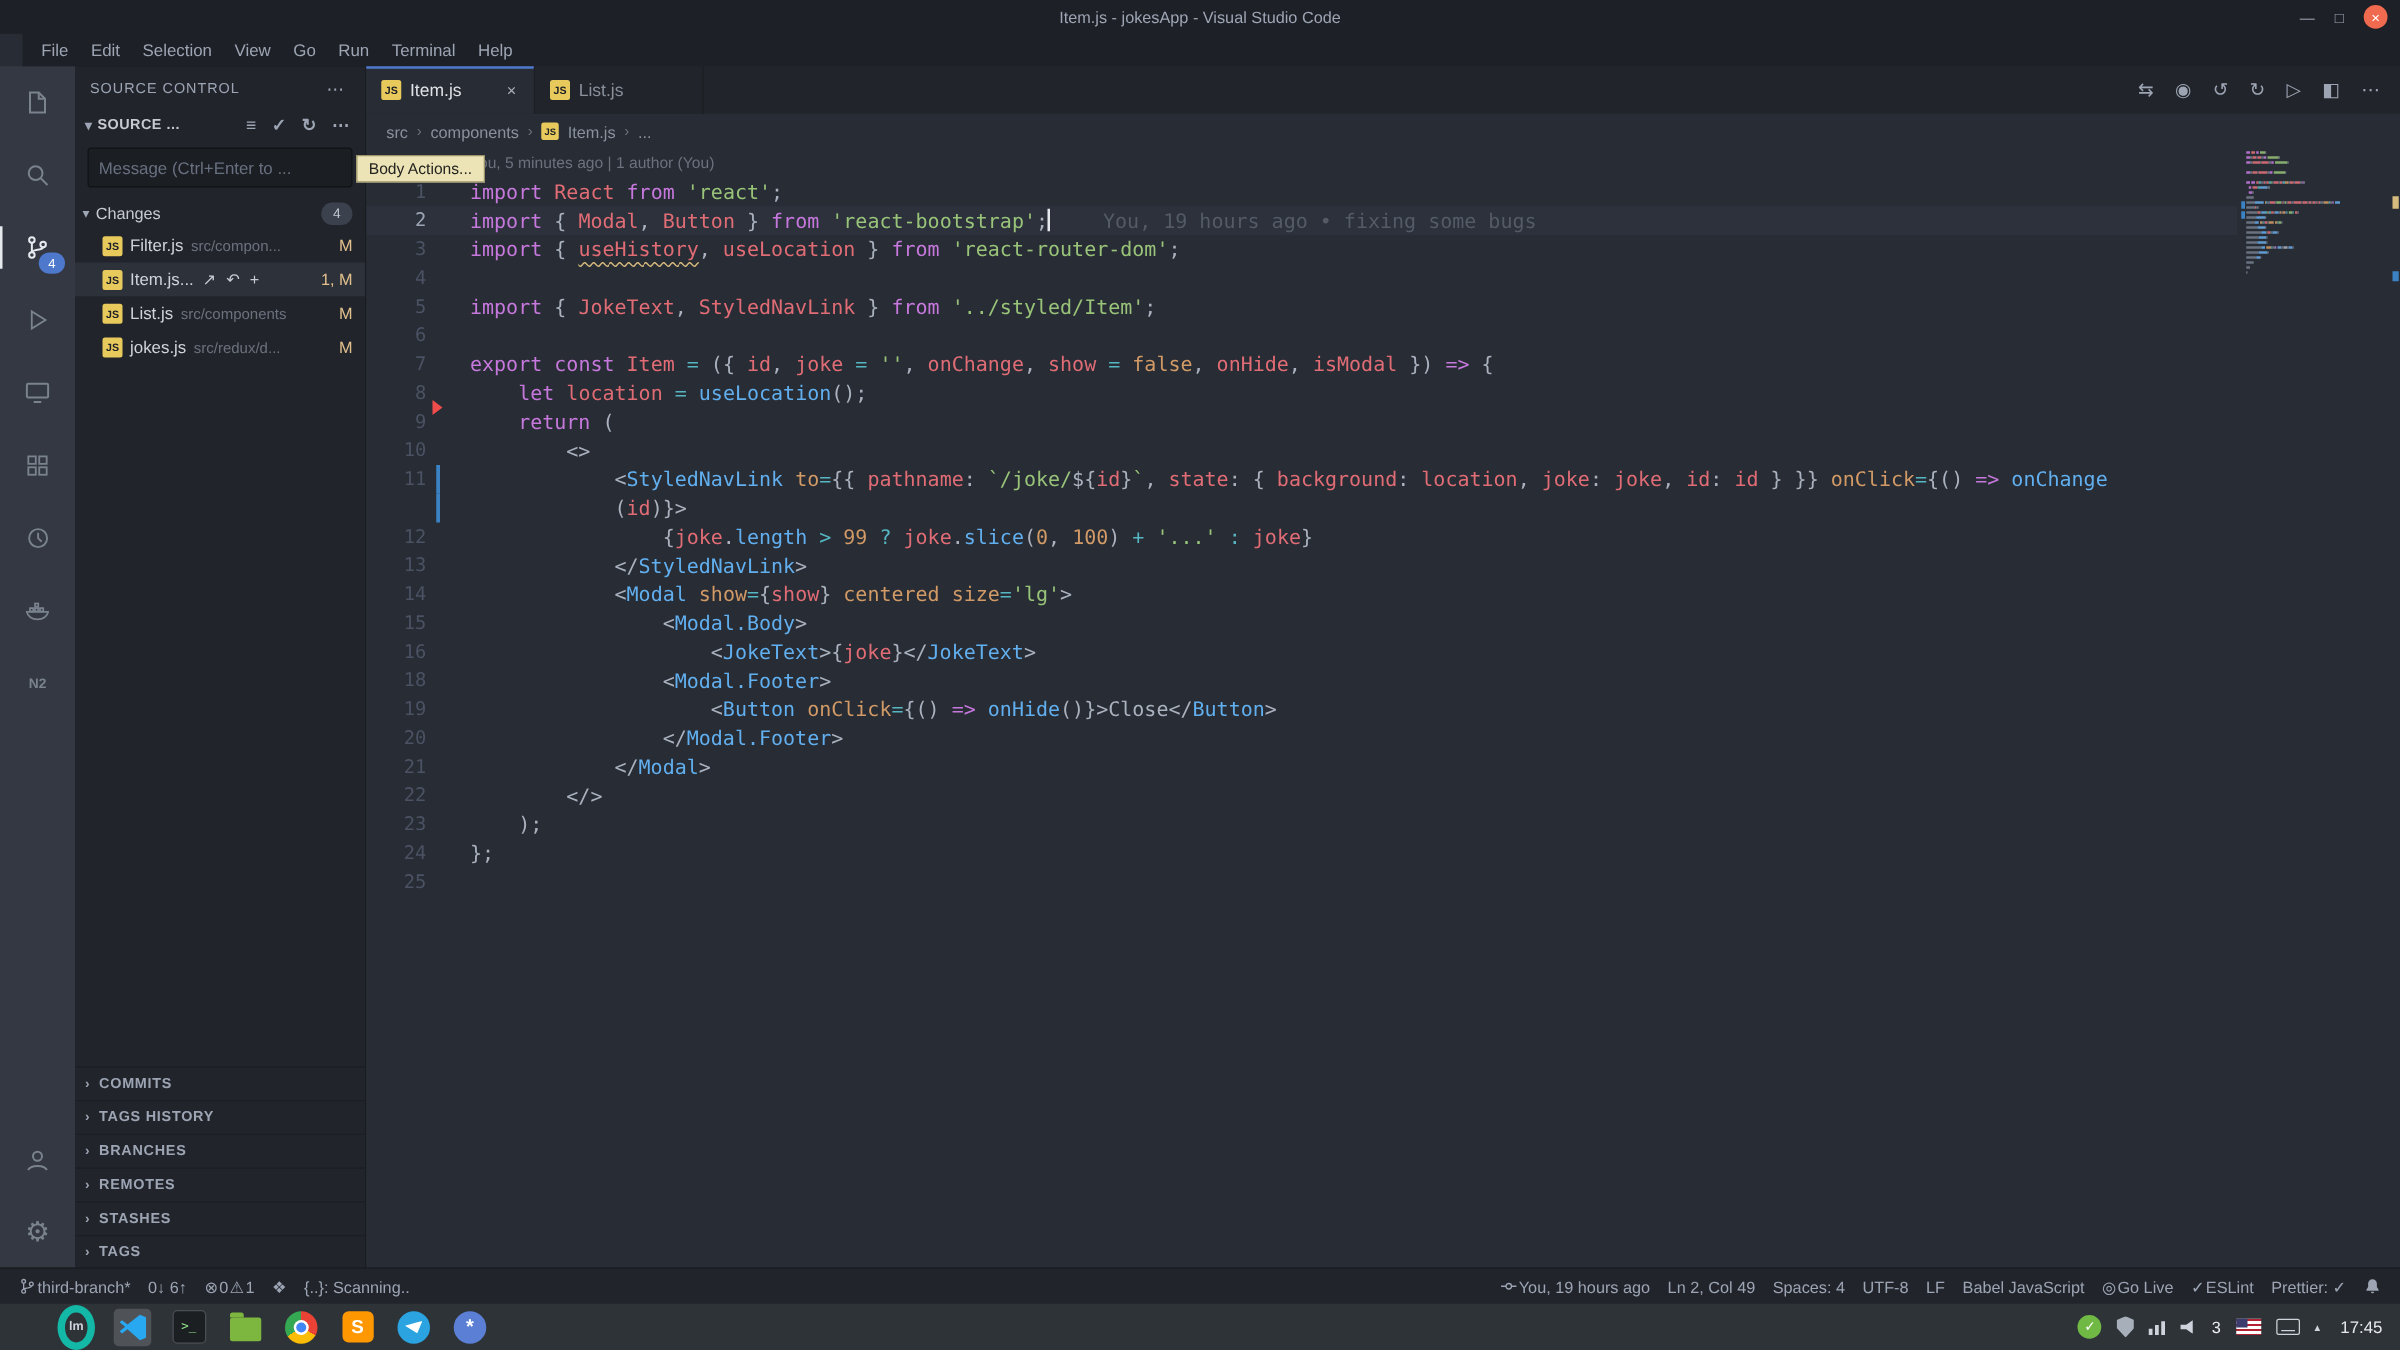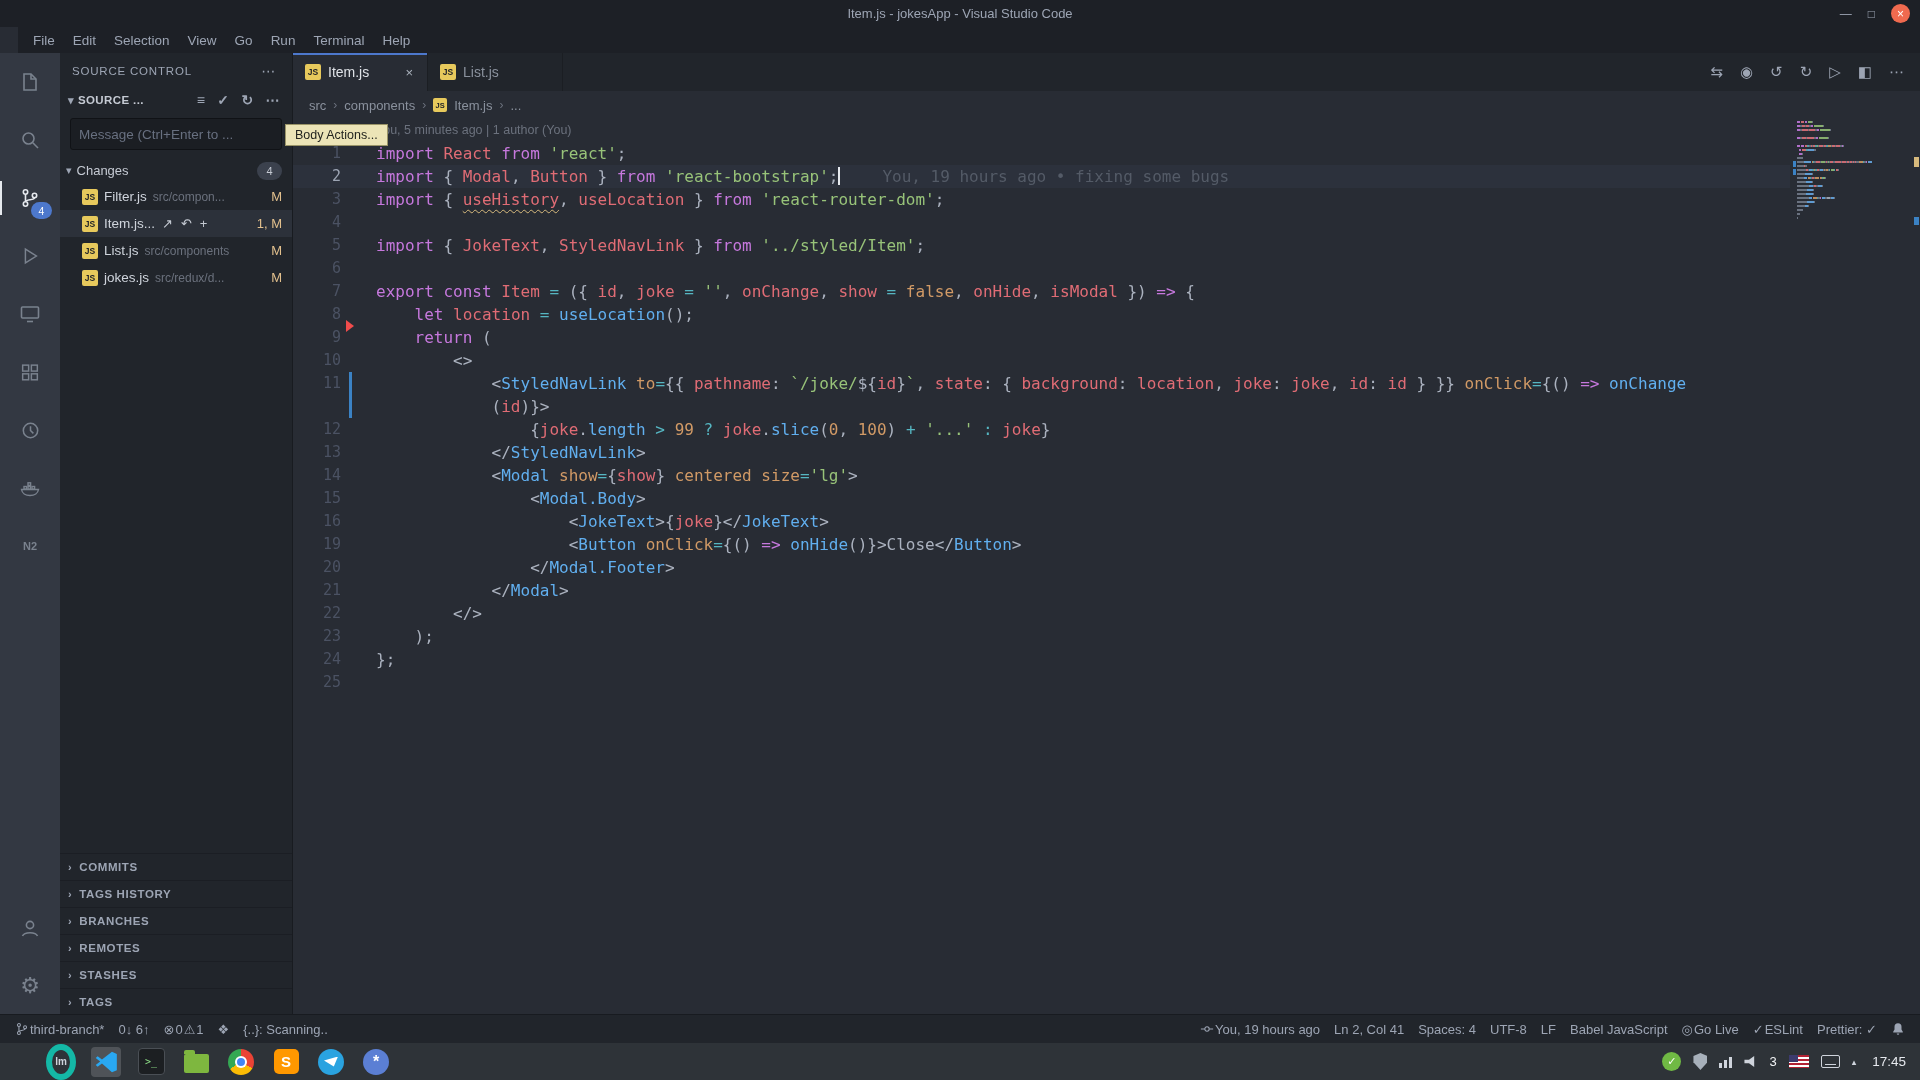--- a/index.html
+++ b/index.html
@@ -359,20 +359,21 @@
           <div class="code-row"><span class="gutter">8</span><span class="gstrip"></span><span class="line-content"><span class="tok-d">    </span><span class="tok-k">let</span><span class="tok-d"> </span><span class="tok-v">location</span><span class="tok-o"> = </span><span class="tok-f">useLocation</span><span class="tok-d">();</span></span></div>
           <div class="code-row"><span class="gutter">9</span><span class="gstrip g-red"></span><span class="line-content"><span class="tok-d">    </span><span class="tok-k">return</span><span class="tok-d"> (</span></span></div>
           <div class="code-row"><span class="gutter">10</span><span class="gstrip"></span><span class="line-content"><span class="tok-d">        &lt;&gt;</span></span></div>
           <div class="code-row"><span class="gutter">11</span><span class="gstrip g-blue"></span><span class="line-content"><span class="tok-d">            &lt;</span><span class="tok-t">StyledNavLink</span><span class="tok-d"> </span><span class="tok-a">to</span><span class="tok-o">=</span><span class="tok-d">{{ </span><span class="tok-v">pathname</span><span class="tok-d">: </span><span class="tok-s">`/joke/</span><span class="tok-d">${</span><span class="tok-v">id</span><span class="tok-d">}</span><span class="tok-s">`</span><span class="tok-d">, </span><span class="tok-v">state</span><span class="tok-d">: { </span><span class="tok-v">background</span><span class="tok-d">: </span><span class="tok-v">location</span><span class="tok-d">, </span><span class="tok-v">joke</span><span class="tok-d">: </span><span class="tok-v">joke</span><span class="tok-d">, </span><span class="tok-v">id</span><span class="tok-d">: </span><span class="tok-v">id</span><span class="tok-d"> } }} </span><span class="tok-a">onClick</span><span class="tok-o">=</span><span class="tok-d">{() </span><span class="tok-k">=&gt;</span><span class="tok-d"> </span><span class="tok-f">onChange</span></span></div>
           <div class="code-row"><span class="gutter"></span><span class="gstrip g-blue"></span><span class="line-content"><span class="tok-d">            (</span><span class="tok-v">id</span><span class="tok-d">)}&gt;</span></span></div>
           <div class="code-row"><span class="gutter">12</span><span class="gstrip"></span><span class="line-content"><span class="tok-d">                {</span><span class="tok-v">joke</span><span class="tok-d">.</span><span class="tok-f">length</span><span class="tok-o"> &gt; </span><span class="tok-n">99</span><span class="tok-o"> ? </span><span class="tok-v">joke</span><span class="tok-d">.</span><span class="tok-f">slice</span><span class="tok-d">(</span><span class="tok-n">0</span><span class="tok-d">, </span><span class="tok-n">100</span><span class="tok-d">) </span><span class="tok-o">+</span><span class="tok-d"> </span><span class="tok-s">'...'</span><span class="tok-o"> :</span><span class="tok-d"> </span><span class="tok-v">joke</span><span class="tok-d">}</span></span></div>
           <div class="code-row"><span class="gutter">13</span><span class="gstrip"></span><span class="line-content"><span class="tok-d">            &lt;/</span><span class="tok-t">StyledNavLink</span><span class="tok-d">&gt;</span></span></div>
           <div class="code-row"><span class="gutter">14</span><span class="gstrip"></span><span class="line-content"><span class="tok-d">            &lt;</span><span class="tok-t">Modal</span><span class="tok-d"> </span><span class="tok-a">show</span><span class="tok-o">=</span><span class="tok-d">{</span><span class="tok-v">show</span><span class="tok-d">} </span><span class="tok-a">centered</span><span class="tok-d"> </span><span class="tok-a">size</span><span class="tok-o">=</span><span class="tok-s">'lg'</span><span class="tok-d">&gt;</span></span></div>
           <div class="code-row"><span class="gutter">15</span><span class="gstrip"></span><span class="line-content"><span class="tok-d">                &lt;</span><span class="tok-t">Modal.Body</span><span class="tok-d">&gt;</span></span></div>
           <div class="code-row"><span class="gutter">16</span><span class="gstrip"></span><span class="line-content"><span class="tok-d">                    &lt;</span><span class="tok-t">JokeText</span><span class="tok-d">&gt;{</span><span class="tok-v">joke</span><span class="tok-d">}&lt;/</span><span class="tok-t">JokeText</span><span class="tok-d">&gt;</span></span></div>
+          <div class="code-row"><span class="gutter">18</span><span class="gstrip"></span><span class="line-content"><span class="tok-d">                &lt;</span><span class="tok-t">Modal.Footer</span><span class="tok-d">&gt;</span></span></div>
           <div class="code-row"><span class="gutter">19</span><span class="gstrip"></span><span class="line-content"><span class="tok-d">                    &lt;</span><span class="tok-t">Button</span><span class="tok-d"> </span><span class="tok-a">onClick</span><span class="tok-o">=</span><span class="tok-d">{() </span><span class="tok-k">=&gt;</span><span class="tok-d"> </span><span class="tok-f">onHide</span><span class="tok-d">()}&gt;</span><span class="tok-x">Close</span><span class="tok-d">&lt;/</span><span class="tok-t">Button</span><span class="tok-d">&gt;</span></span></div>
           <div class="code-row"><span class="gutter">20</span><span class="gstrip"></span><span class="line-content"><span class="tok-d">                &lt;/</span><span class="tok-t">Modal.Footer</span><span class="tok-d">&gt;</span></span></div>
           <div class="code-row"><span class="gutter">21</span><span class="gstrip"></span><span class="line-content"><span class="tok-d">            &lt;/</span><span class="tok-t">Modal</span><span class="tok-d">&gt;</span></span></div>
           <div class="code-row"><span class="gutter">22</span><span class="gstrip"></span><span class="line-content"><span class="tok-d">        &lt;/&gt;</span></span></div>
           <div class="code-row"><span class="gutter">23</span><span class="gstrip"></span><span class="line-content"><span class="tok-d">    );</span></span></div>
           <div class="code-row"><span class="gutter">24</span><span class="gstrip"></span><span class="line-content"><span class="tok-d">};</span></span></div>
           <div class="code-row"><span class="gutter">25</span><span class="gstrip"></span><span class="line-content"></span></div>
         </div>
       <div class="minimap" id="minimap">
         <span class="mm-change" style="top:40px"></span>
@@ -653,21 +654,21 @@
 
     <div class="sb-right">
       <div class="sb-item">
         <svg width="14" height="14" viewBox="0 0 16 16" fill="none" stroke="currentColor" stroke-width="1.2">
             <circle cx="8" cy="8" r="2.5"></circle>
             <path d="M1 8h4.5M10.5 8H15"></path>
           </svg>
         <span>You, 19 hours ago</span>
       </div>
       <div class="sb-item">
-          <span>Ln 2, Col 41</span>
+          <span>Ln 2, Col 49</span>
         </div>
       <div class="sb-item">
           <span>Spaces: 4</span>
         </div>
       <div class="sb-item">
           <span>UTF-8</span>
         </div>
       <div class="sb-item">
           <span>LF</span>
         </div>

